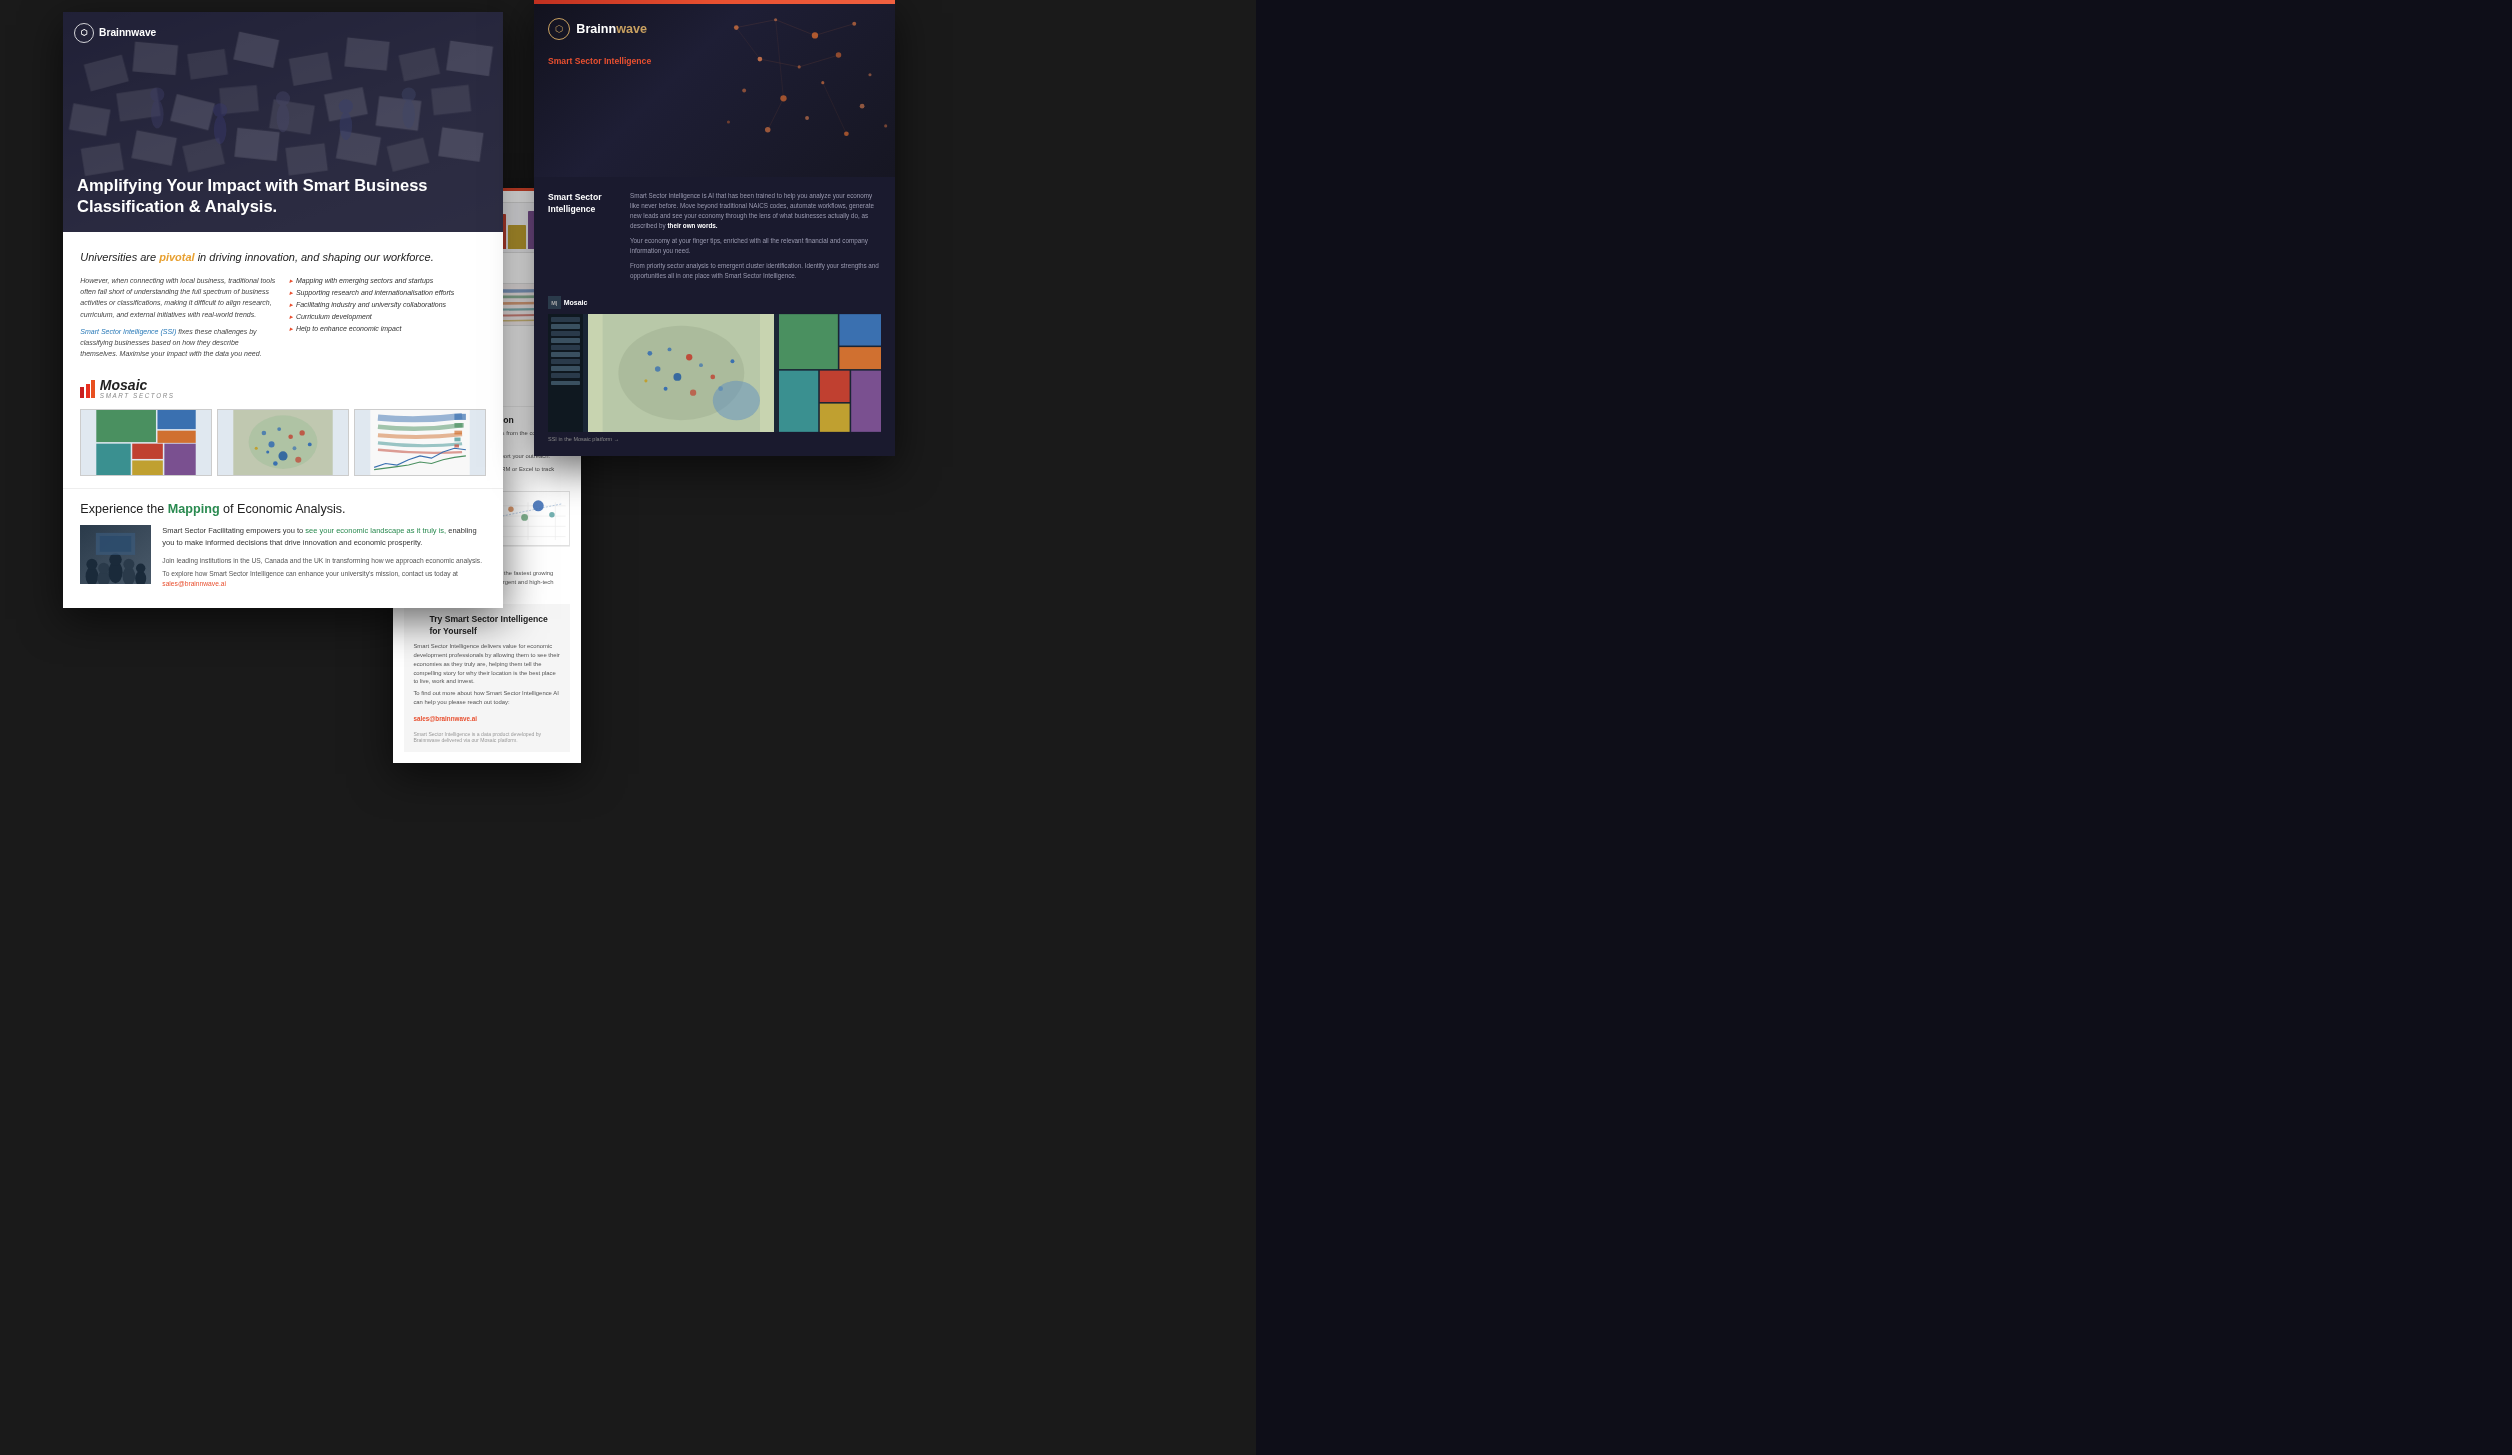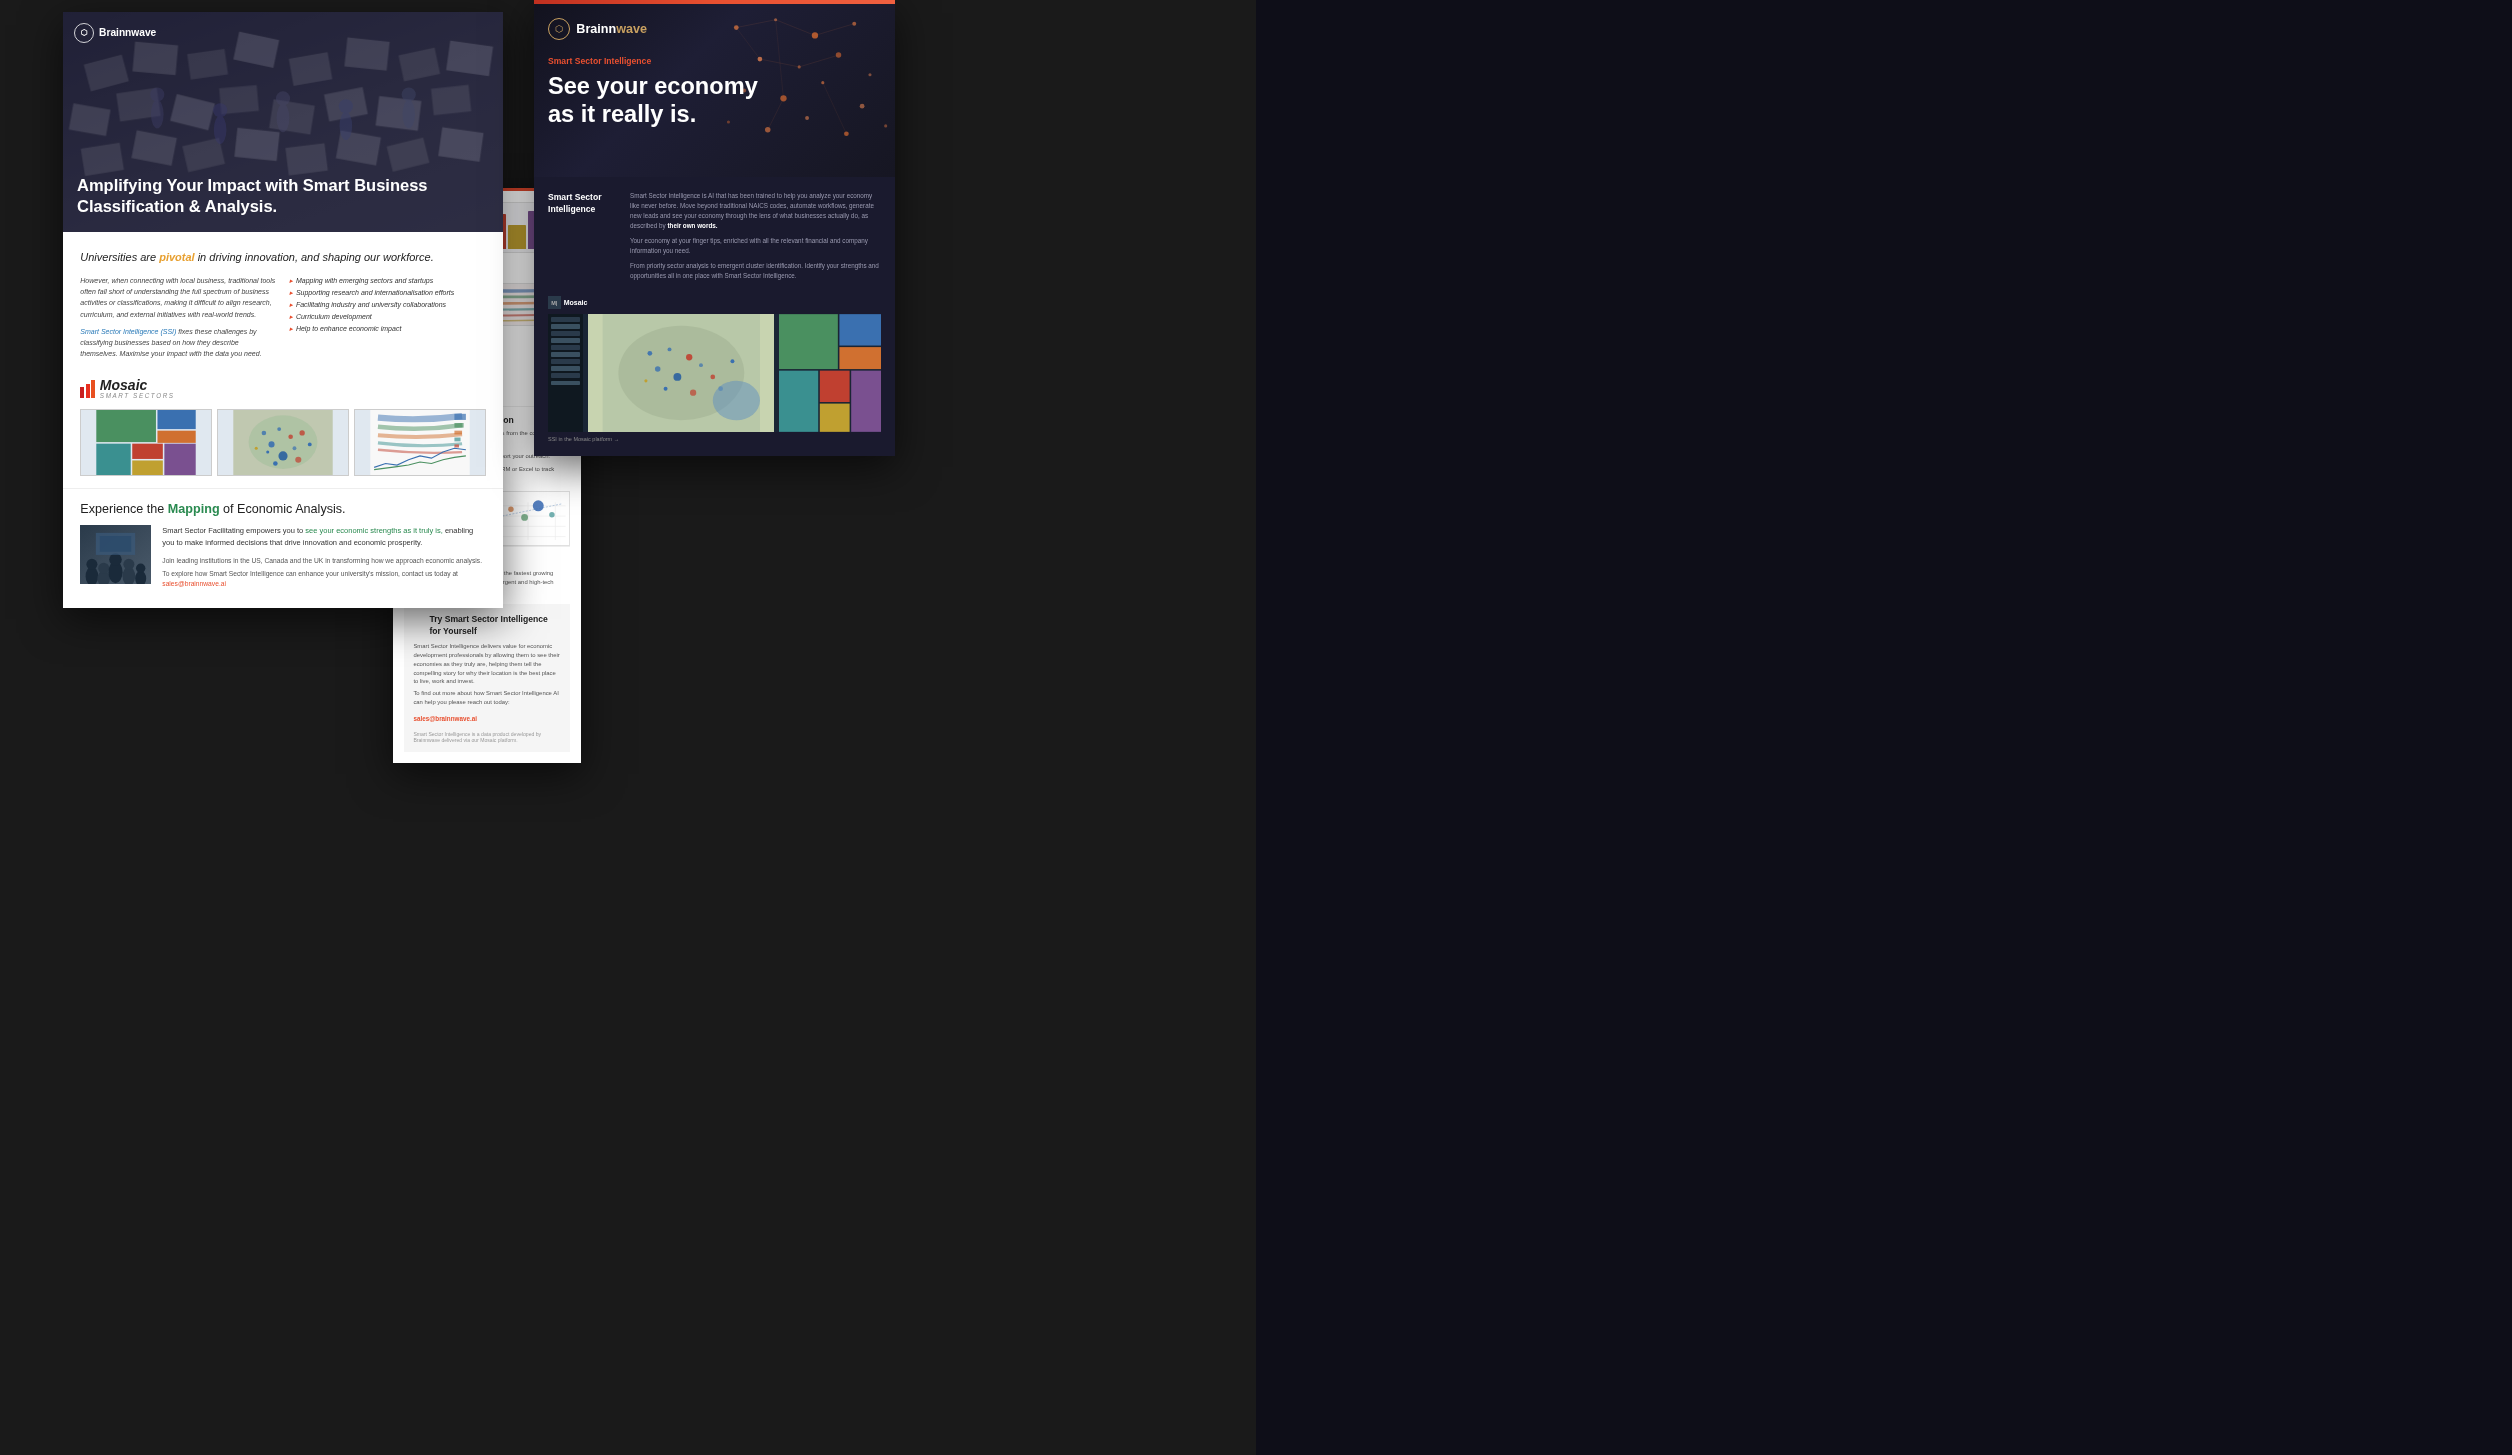--- a/index.html
+++ b/index.html
@@ -761,21 +761,21 @@
           <ellipse cx="77" cy="68" rx="7" ry="10" fill="#1a2a3a"></ellipse>
           <circle cx="77" cy="55" r="6" fill="#1a2a3a"></circle>
 
           <rect x="20" y="10" width="50" height="28" fill="#3a5a7a" opacity="0.7"></rect>
           <rect x="25" y="14" width="40" height="20" fill="#2a4a6a" opacity="0.8"></rect>
         </svg>
       </div>
 
       <div class="experience-text">
         <p class="exp-text-large">
-          <span>Smart Sector Facilitating empowers you to </span><span class="green-text">see your economic strengths as it truly is,</span><span> enabling you to make informed decisions that drive innovation and economic prosperity.</span>
+          <span>Smart Sector Facilitating empowers you to </span><span class="green-text">see your economic landscape as it truly is,</span><span> enabling you to make informed decisions that drive innovation and economic prosperity.</span>
         </p>
         <p class="exp-text-small">Join leading institutions in the US, Canada and the UK in transforming how we approach economic analysis.</p>
         <p class="exp-text-small">
           <span>To explore how Smart Sector Intelligence can enhance your university's mission, contact us today at </span><a class="exp-email">sales@brainnwave.ai</a>
         </p>
       </div>
     </div>
   </div>
 </div>
 
@@ -825,24 +825,20 @@
     </svg>
 
     <div class="rb-logo-row">
       <div class="rb-logo-circle">⬡</div>
       <span class="rb-logo-text">
         <span>Brainn</span><span class="wave-gold">wave</span>
       </span>
     </div>
 
     <p class="rb-hero-subtitle">Smart Sector Intelligence</p>
-    <h1 class="rb-hero-title">
-      <span>See your economy</span><br>
-      <span>as it really is.</span>
-    </h1>
   </div>
 
   <div class="rb-dark-section">
     <div class="rb-ssi-row">
       <div class="rb-ssi-title-col">
         <h3>Smart Sector Intelligence</h3>
       </div>
       <div class="rb-ssi-text">
         <p>
           <span>Smart Sector Intelligence is AI that has been trained to help you analyze your economy like never before. Move beyond traditional NAICS codes, automate workflows, generate new leads and see your economy through the lens of what businesses actually do, as described by </span><span class="bold-white">their own words.</span>

